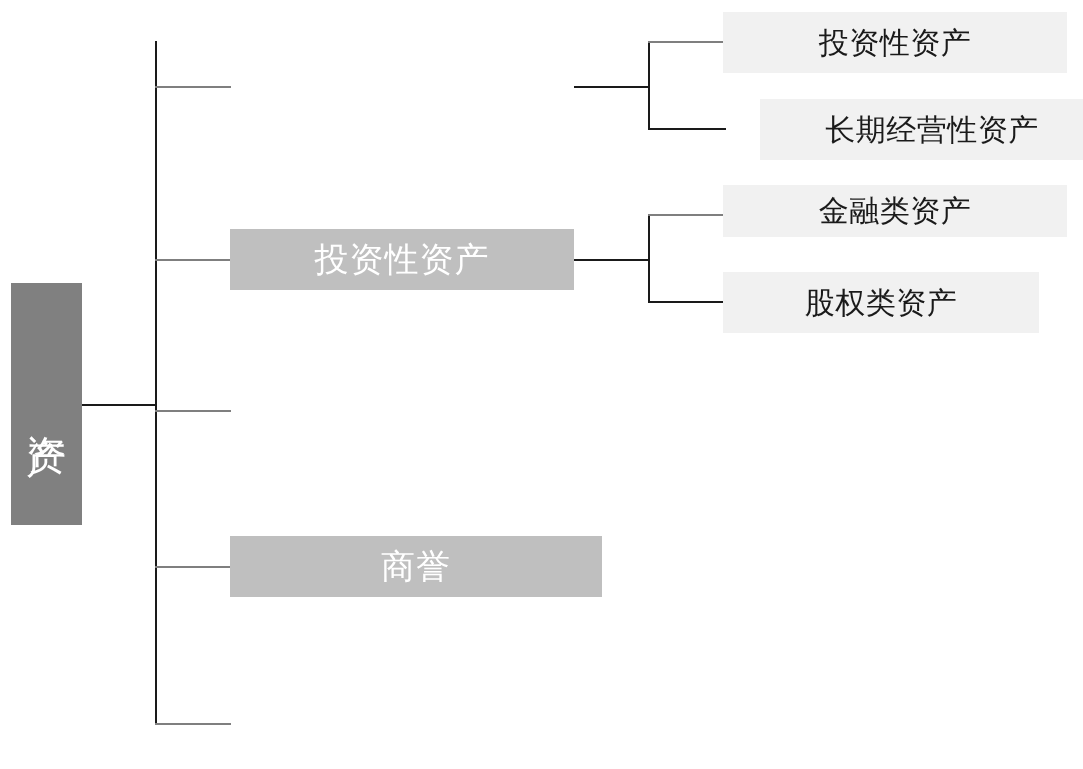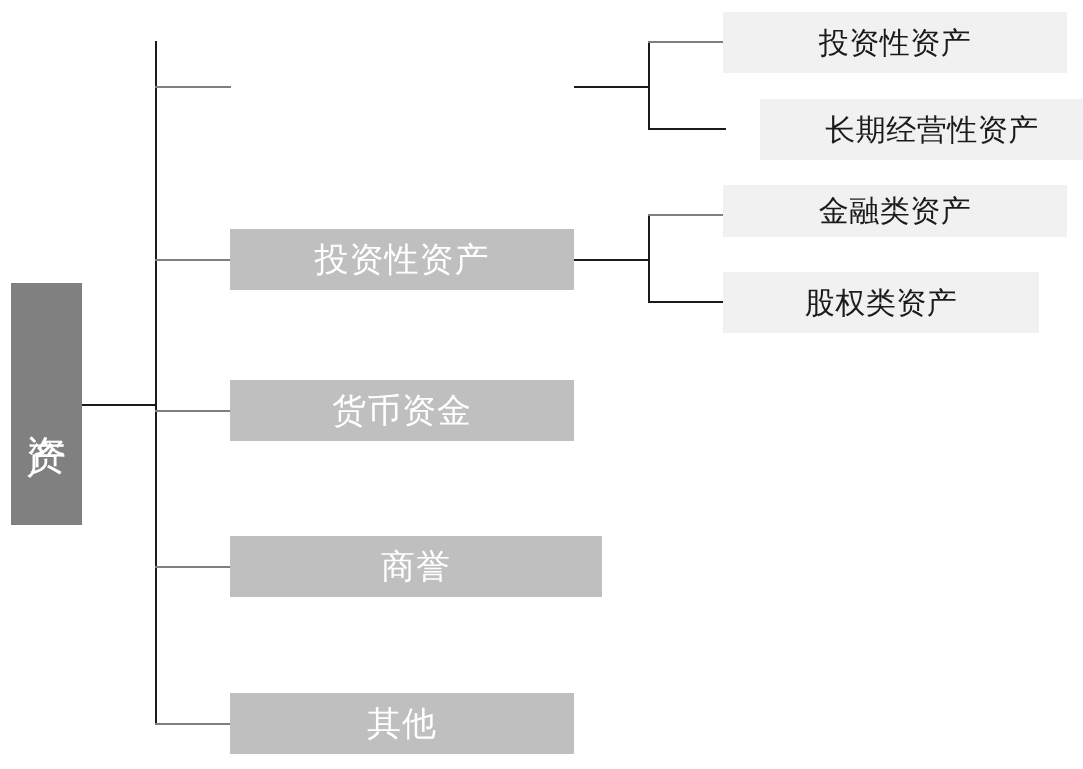--- a/index.html
+++ b/index.html
@@ -92,25 +92,23 @@
   <div class="conn conn-h conn-dark" style="left:574px; top:259px; width:76px;"></div>
   <div class="conn conn-v conn-dark" style="left:648px; top:214px; height:89px;"></div>
   <div class="conn conn-h conn-light" style="left:648px; top:214px; width:78px;"></div>
   <div class="conn conn-h conn-dark" style="left:648px; top:301px; width:78px;"></div>
 
   <div class="node node-root" style="left:11px; top:283px; width:71px; height:242px;">资产</div>
 
 
   <div class="node node-l2" style="left:230px; top:229px; width:344px; height:61px;">投资性资产</div>
 
-  <div class="node node-l2" style="left:230px; top:380px; width:344px; height:61px;">货币资金</div>
 
   <div class="node node-l2" style="left:230px; top:536px; width:372px; height:61px;">商誉</div>
 
-  <div class="node node-l2" style="left:230px; top:693px; width:344px; height:61px;">其他</div>
 
   <div class="node node-l3" style="left:723px; top:12px; width:344px; height:61px;">投资性资产</div>
 
   <div class="node node-l3" style="left:760px; top:99px; width:344px; height:61px;">长期经营性资产</div>
 
   <div class="node node-l3" style="left:723px; top:185px; width:344px; height:52px;">金融类资产</div>
 
   <div class="node node-l3" style="left:723px; top:272px; width:316px; height:61px;">股权类资产</div>
 
 </div>

